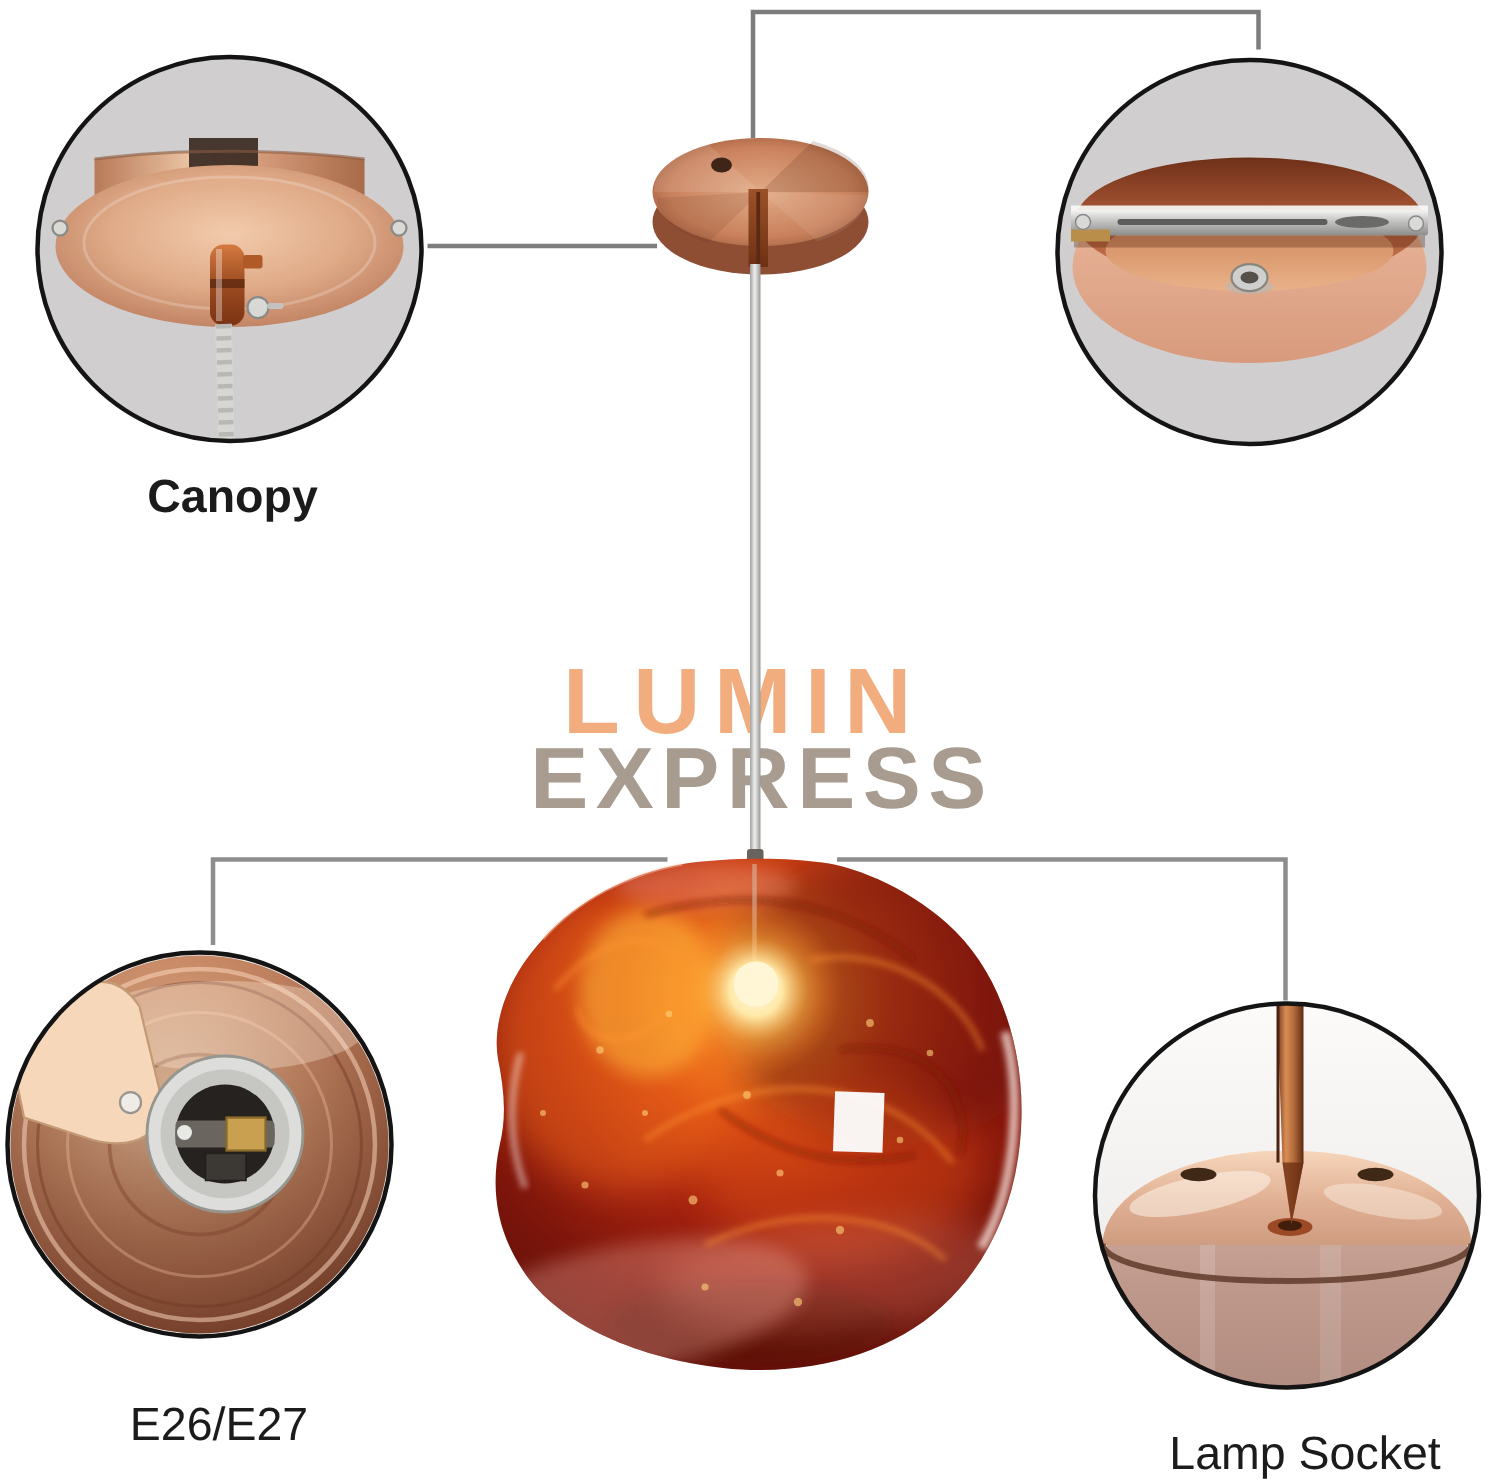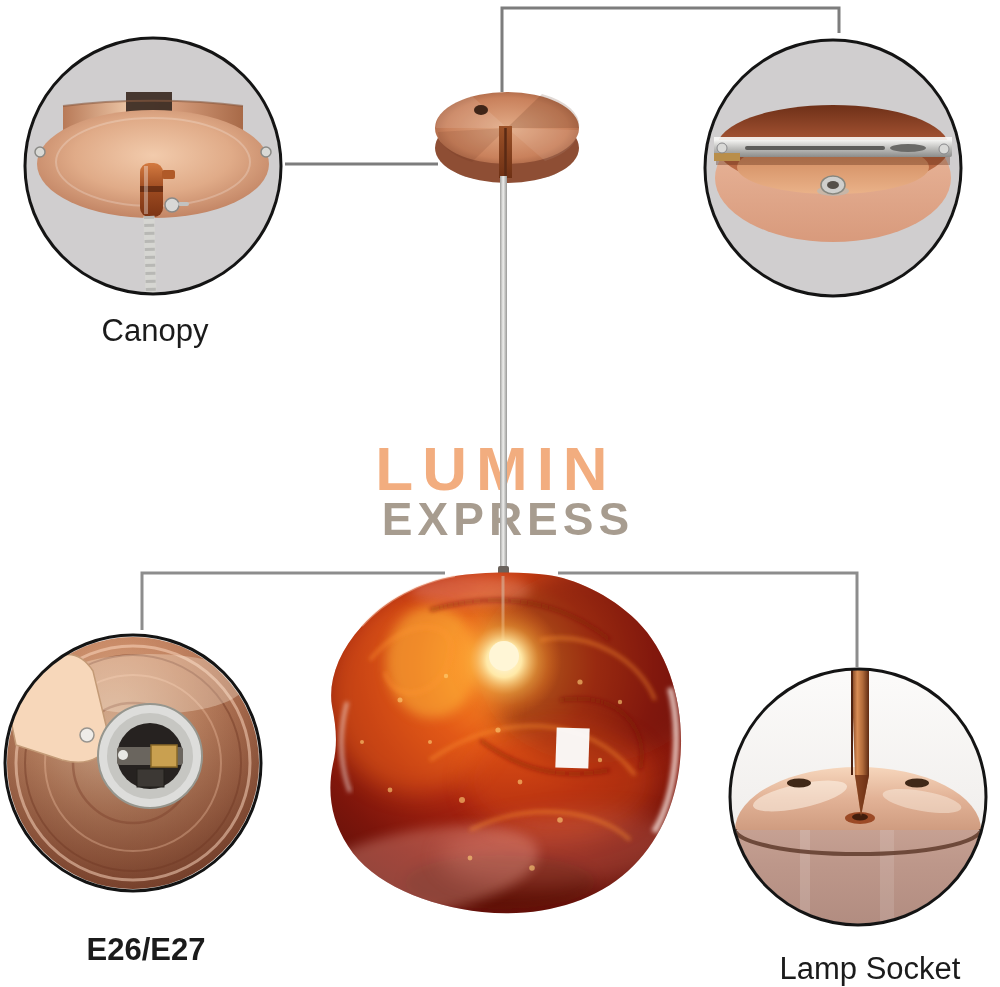--- a/index.html
+++ b/index.html
@@ -1,20 +1,20 @@
 <!DOCTYPE html>
 <html><head>
 <meta charset="utf-8">
 <style>
   html,body{margin:0;padding:0;background:#ffffff;}
   body{width:1000px;height:987px;font-family:"Liberation Sans",sans-serif;overflow:hidden;}
   .stage{position:relative;width:1000px;height:987px;background:#ffffff;}
   .wm{position:absolute;transform:translate(-50%,-50%);font-weight:700;white-space:nowrap;opacity:.95;}
   .wm-1{left:496px;top:468px;font-size:62px;letter-spacing:9px;color:#f2a979;}
-  .wm-2{left:508px;top:519px;font-size:46px;letter-spacing:5px;color:#a3978a;}
+  .wm-2{left:508px;top:519px;font-size:58px;letter-spacing:5px;color:#a3978a;}
   .scene{position:absolute;left:0;top:0;}
   .lbl{position:absolute;transform:translate(-50%,-50%);font-size:31px;line-height:34px;
        color:#1b1b1b;text-align:center;white-space:nowrap;}
 </style>
 </head>
 <body>
 
 <div class="stage">
 
   <div class="wm wm-1">LUMIN</div>
@@ -320,19 +320,19 @@
         <circle cx="504" cy="660" r="58" fill="url(#rgGlow)"></circle>
         <circle cx="504" cy="656" r="15" fill="#fff6d6"></circle>
         <rect x="556" y="728" width="33" height="40" fill="#fcfcfc" opacity=".96" transform="rotate(2 572 748)"></rect>
         <path d="M 670 688 C 681 728 678 792 654 832" fill="none" stroke="#fff0ea" stroke-opacity=".75" stroke-width="6" filter="url(#b2)"></path>
         <path d="M 347 702 C 339 732 339 762 350 792" fill="none" stroke="#ffffff" stroke-opacity=".5" stroke-width="4" filter="url(#b2)"></path>
       </g>
       <path d="M 455 576 C 420 582 385 600 362 626" fill="none" stroke="#ffd8c0" stroke-width="2" opacity=".4"></path>
     </g>
   </svg>
 
-  <div class="lbl" style="left:155px;top:331px;">Canopy</div>
+  <div class="lbl" style="left:155px;top:331px;font-weight:bold;">Canopy</div>
   <div class="lbl" style="left:146px;top:950px;">
-    <span style="display:block;font-weight:bold;">E26/E27</span>
+    <span style="display:block;">E26/E27</span>
   </div>
   <div class="lbl" style="left:870px;top:969px;">Lamp Socket</div>
 
 </div>
 
 </body></html>

